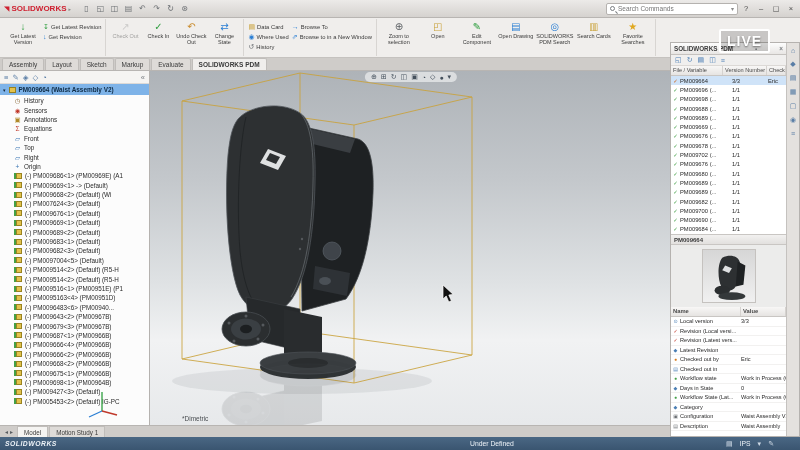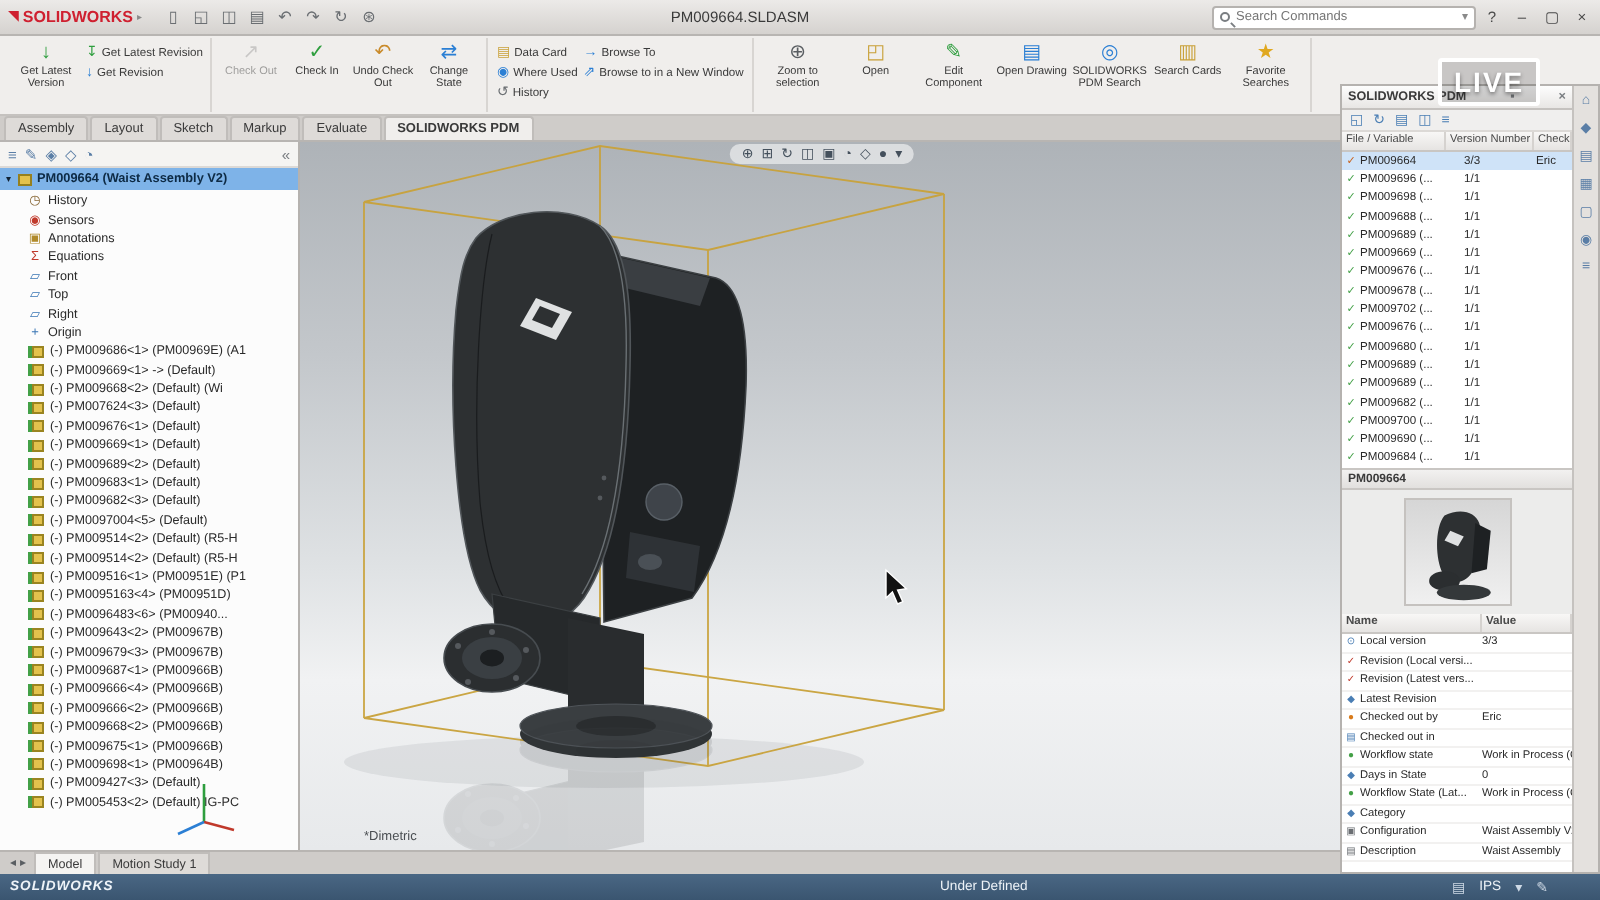--- a/index.html
+++ b/index.html
@@ -118,21 +118,20 @@
     <div class="quickbar">
       <span>▯</span>
       <span>◱</span>
       <span>◫</span>
       <span>▤</span>
       <span>↶</span>
       <span>↷</span>
       <span>↻</span>
       <span>⊛</span>
     </div>
-    <div class="doc-title">PM009664.SLDASM</div>
     <div class="search">
       <span class="mag"></span>
       <input placeholder="Search Commands" style="">
       <span class="caret">▾</span>
     </div>
     <div class="winbtns">
       <span>?</span>
       <span>–</span>
       <span>▢</span>
       <span>×</span>

